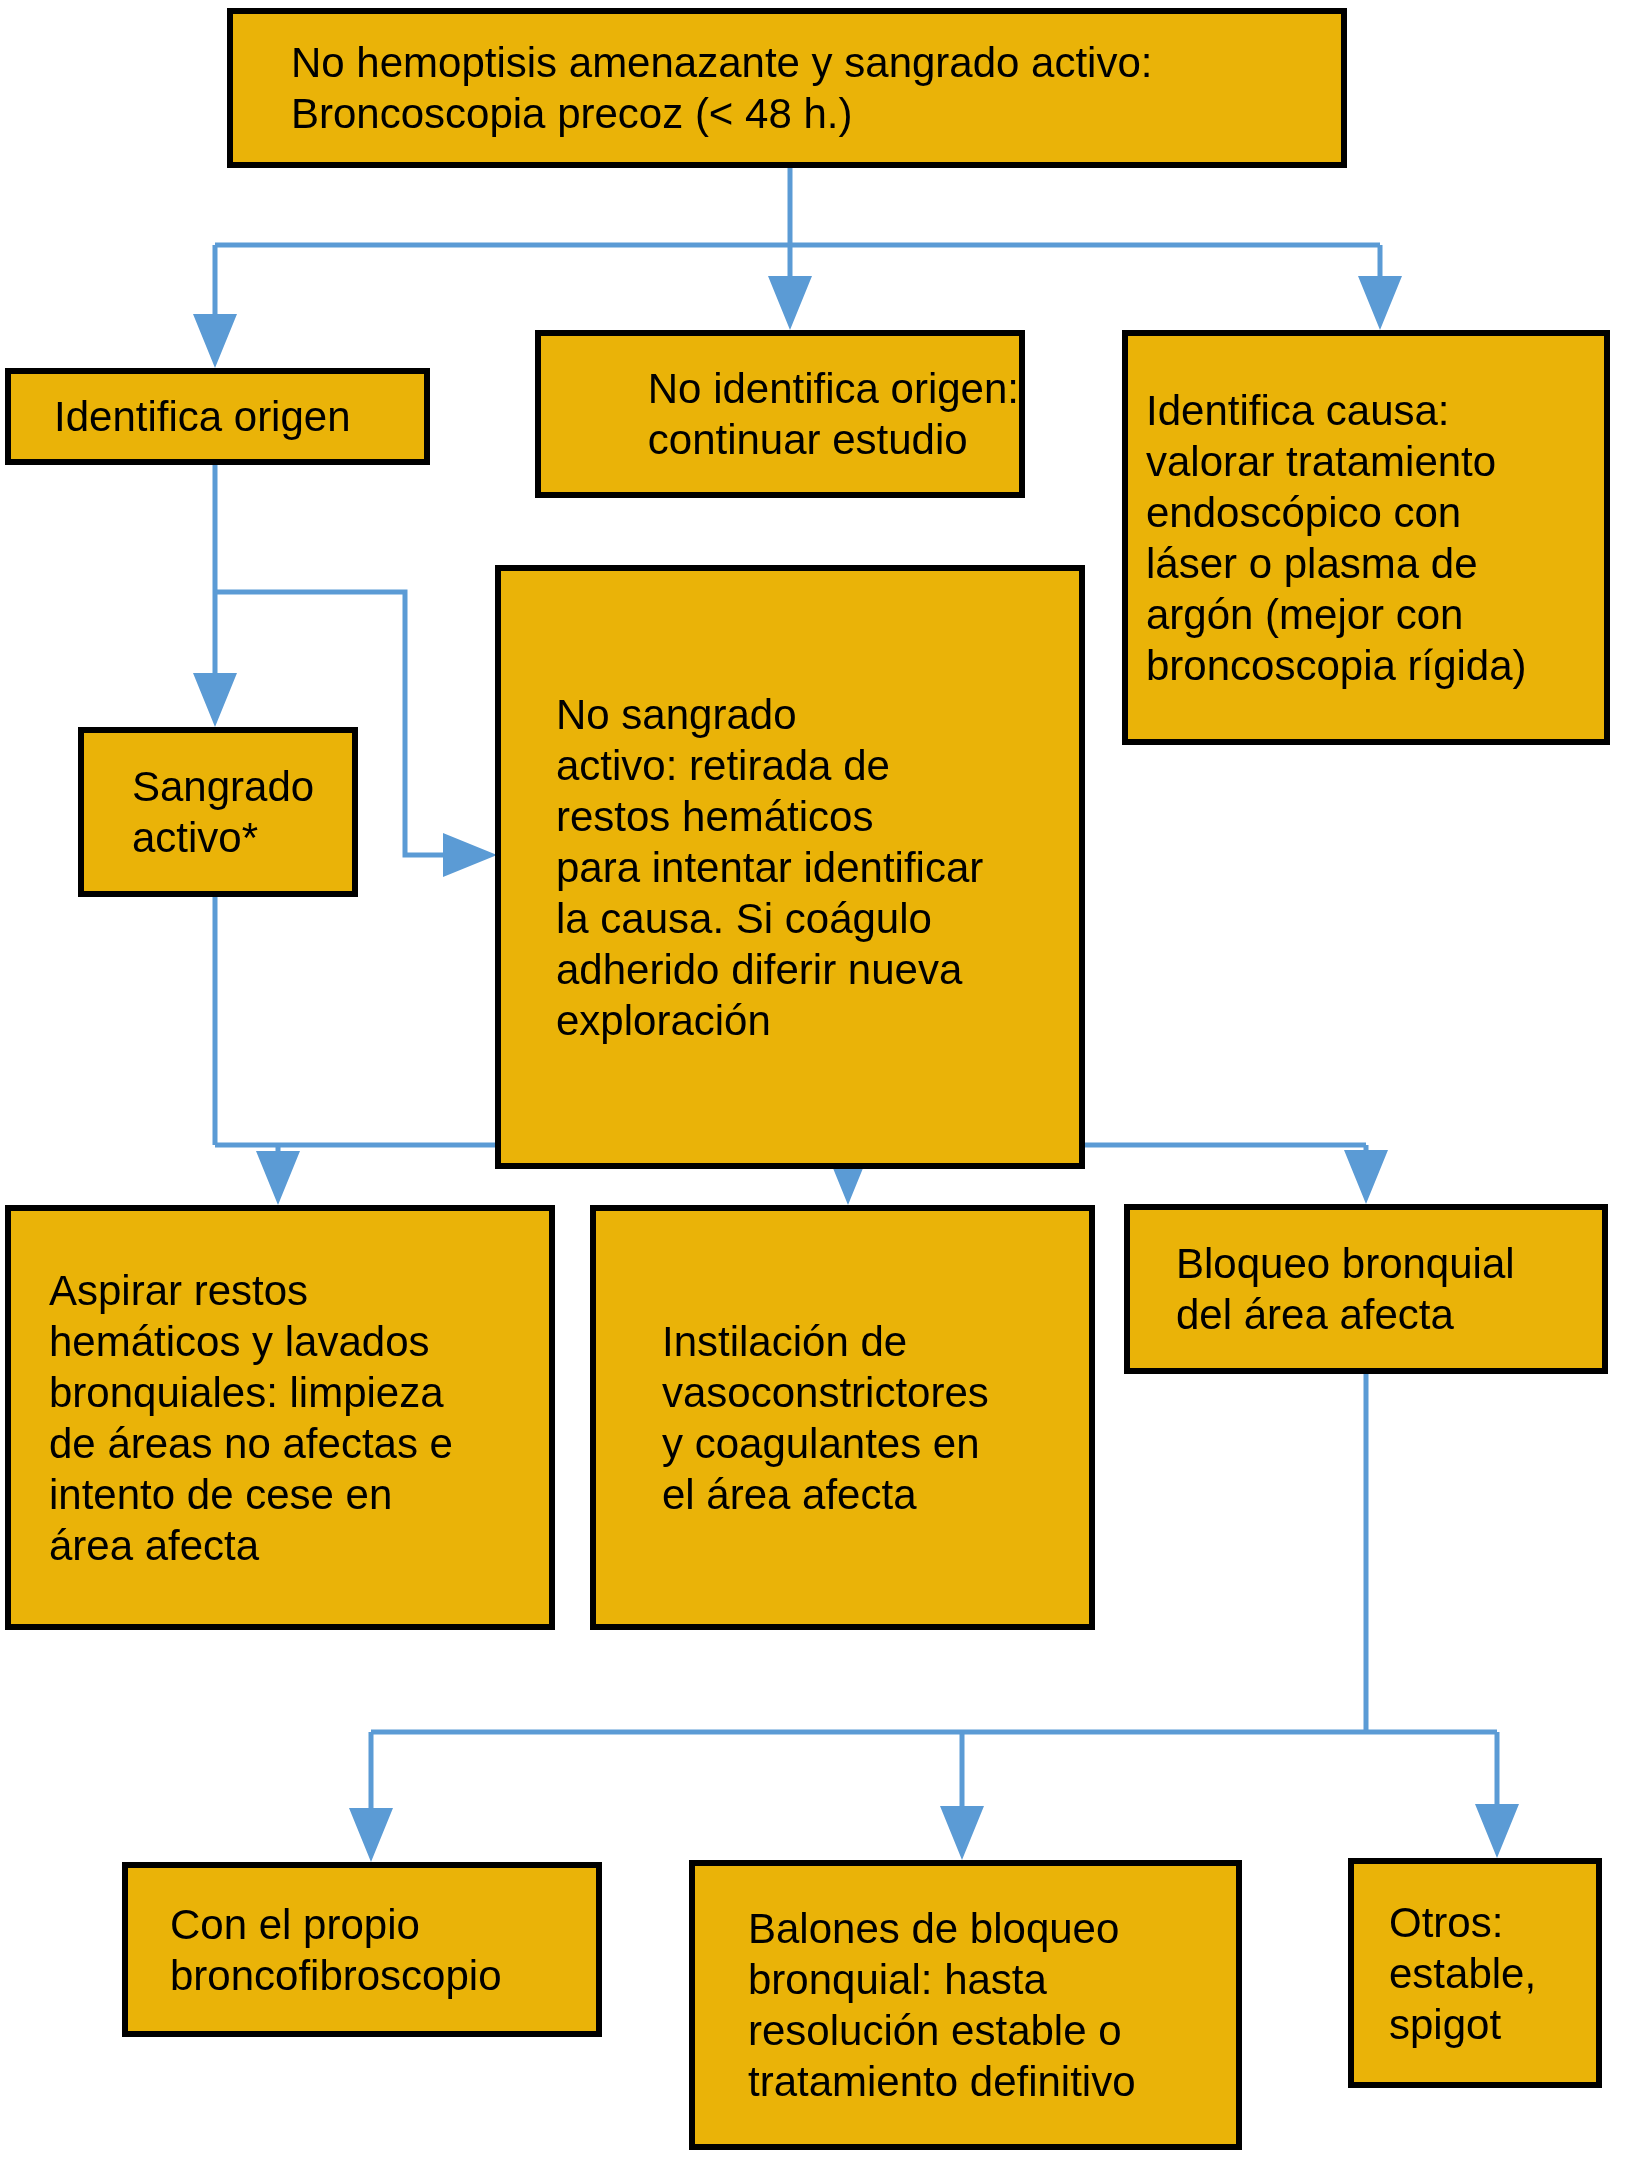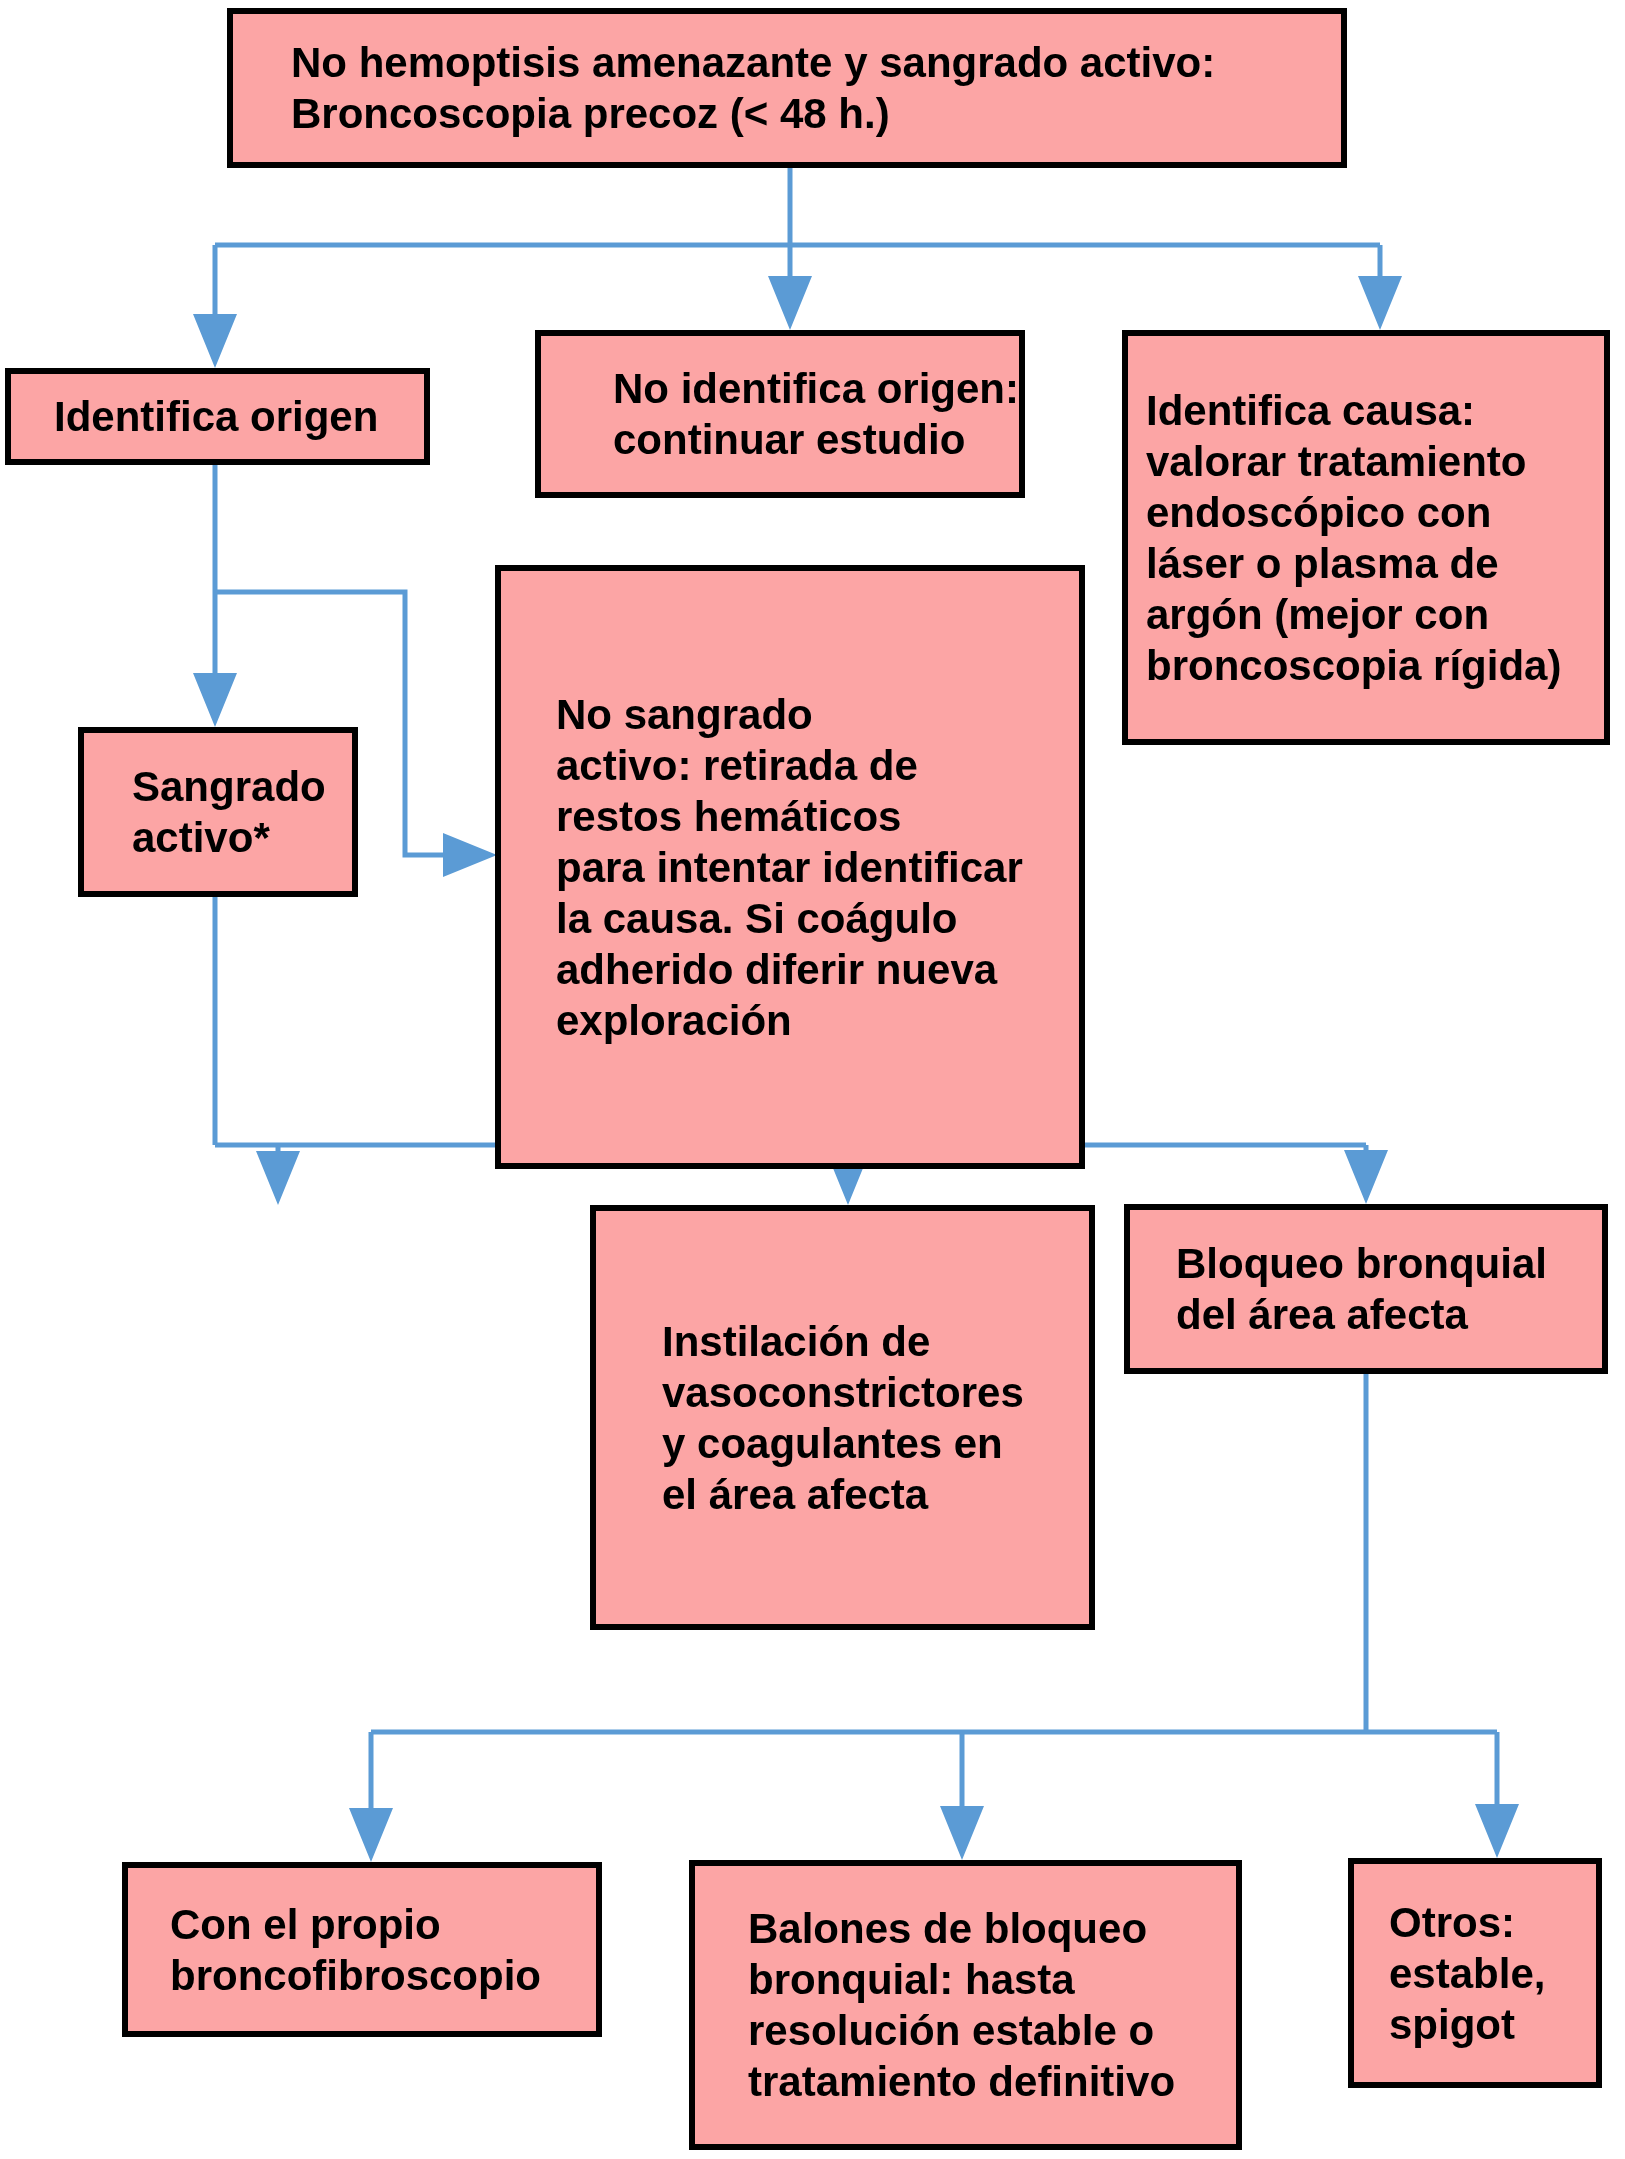--- a/index.html
+++ b/index.html
@@ -21,29 +21,28 @@
     left: 0;
     top: 0;
     width: 1625px;
     height: 2159px;
     color: var(--accent, #5b9bd5);
   }
   .box {
     position: absolute;
     box-sizing: border-box;
     border: 6px solid #000000;
-    background: #fca5a5;
+    background: #eab308;
     display: flex;
     flex-direction: column;
     justify-content: center;
     font-size: 42px;
     line-height: 51px;
     white-space: pre-line;
     letter-spacing: 0px;
-    font-weight: bold;
   }
   
   #b-root        { left: 227px;  top: 8px;    width: 1120px; height: 160px; padding-left: 58px; }
   #b-origen      { left: 5px;    top: 368px;  width: 425px;  height: 97px;  padding-left: 43px; }
   #b-noorigen    { left: 535px;  top: 330px;  width: 490px;  height: 168px; padding-left: 47px; align-items: flex-end; }
   #b-causa       { left: 1122px; top: 330px;  width: 488px;  height: 415px; padding-left: 18px; }
   #b-sangrado    { left: 78px;   top: 727px;  width: 280px;  height: 170px; padding-left: 48px; }
   #b-nosangrado  { left: 495px;  top: 565px;  width: 590px;  height: 604px; padding-left: 55px; }
   #b-aspirar     { left: 5px;    top: 1205px; width: 550px;  height: 425px; padding-left: 38px; }
   #b-instilacion { left: 590px;  top: 1205px; width: 505px;  height: 425px; padding-left: 66px; }
@@ -119,20 +118,28 @@
   <div class="box" id="b-nosangrado">
     <span>No sangrado
 activo: retirada de
 restos hemáticos
 para intentar identificar
 la causa. Si coágulo
 adherido diferir nueva
 exploración</span>
   </div>
 
+  <div class="box" id="b-aspirar">
+    <span>Aspirar restos
+hemáticos y lavados
+bronquiales: limpieza
+de áreas no afectas e
+intento de cese en
+área afecta</span>
+  </div>
 
   <div class="box" id="b-instilacion">
     <span>Instilación de
 vasoconstrictores
 y coagulantes en
 el área afecta</span>
   </div>
 
   <div class="box" id="b-bloqueo">
     <span>Bloqueo bronquial

